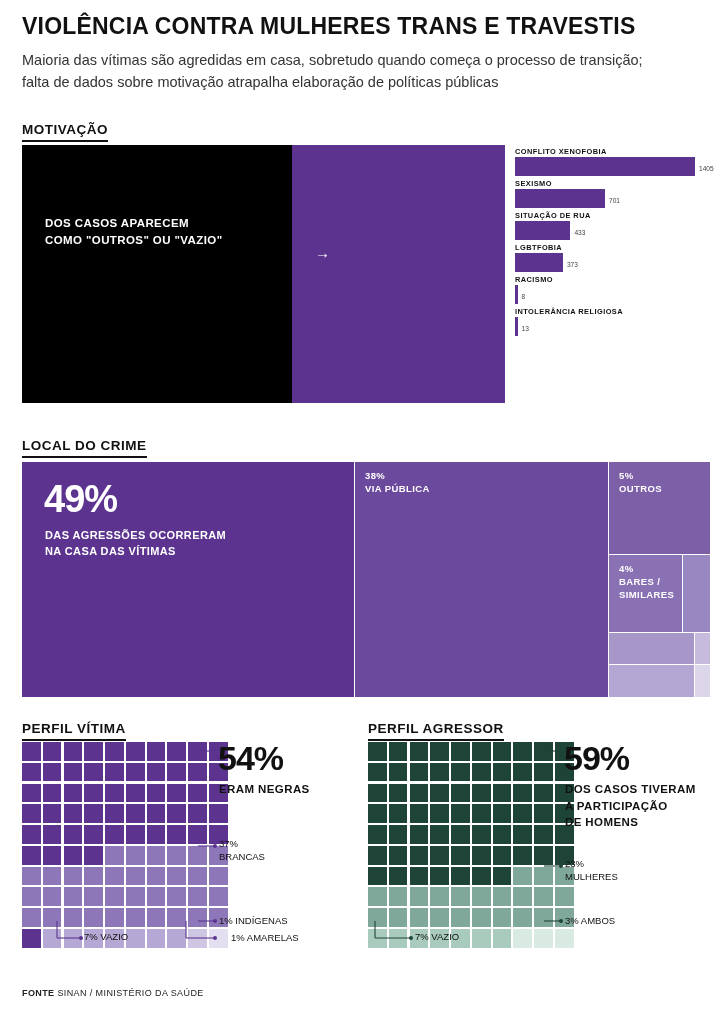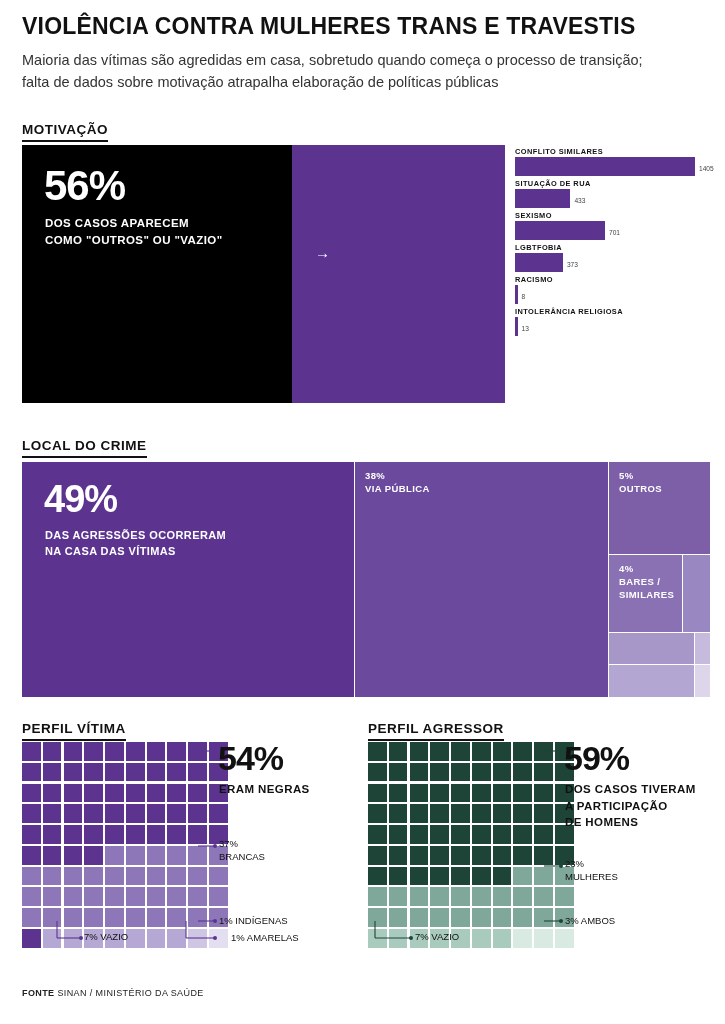--- a/index.html
+++ b/index.html
@@ -115,51 +115,50 @@
 
 <div class="page">
 
   <div class="title">VIOLÊNCIA CONTRA MULHERES TRANS E TRAVESTIS</div>
   <div class="subtitle">Maioria das vítimas são agredidas em casa, sobretudo quando começa o processo de transição; falta de dados sobre motivação atrapalha elaboração de políticas públicas</div>
 
   <div class="section-label" style="left:22px; top:122px;">MOTIVAÇÃO</div>
 
   <div id="motivacao-panel">
     <div class="blk" id="blk-black">
-      <div class="big-pct">56%</div>
       <div class="blk-desc">
         <span>DOS CASOS APARECEM</span><br>
         <span>COMO "OUTROS" OU "VAZIO"</span>
       </div>
     </div>
     <div class="blk" id="blk-purple">
       <div class="arrow-fwd">→</div>
     </div>
   </div>
 
   <div id="bars">
       <div class="bar-row">
-        <div class="bar-label">CONFLITO SIMILARES</div>
+        <div class="bar-label">CONFLITO XENOFOBIA</div>
         <div class="bar-wrap">
           <div class="bar" style="width: 180px; background: rgb(92, 52, 144);"></div>
           <div class="bar-val" style="left: 184px;">1405</div>
         </div>
       </div>
       <div class="bar-row">
+        <div class="bar-label">SEXISMO</div>
+        <div class="bar-wrap">
+          <div class="bar" style="width: 90px; background: rgb(92, 52, 144);"></div>
+          <div class="bar-val" style="left: 94px;">701</div>
+        </div>
+      </div>
+      <div class="bar-row">
         <div class="bar-label">SITUAÇÃO DE RUA</div>
         <div class="bar-wrap">
           <div class="bar" style="width: 55.44px; background: rgb(92, 52, 144);"></div>
           <div class="bar-val" style="left: 59.44px;">433</div>
-        </div>
-      </div>
-      <div class="bar-row">
-        <div class="bar-label">SEXISMO</div>
-        <div class="bar-wrap">
-          <div class="bar" style="width: 90px; background: rgb(92, 52, 144);"></div>
-          <div class="bar-val" style="left: 94px;">701</div>
         </div>
       </div>
       <div class="bar-row">
         <div class="bar-label">LGBTFOBIA</div>
         <div class="bar-wrap">
           <div class="bar" style="width: 47.88px; background: rgb(92, 52, 144);"></div>
           <div class="bar-val" style="left: 51.88px;">373</div>
         </div>
       </div>
       <div class="bar-row">

